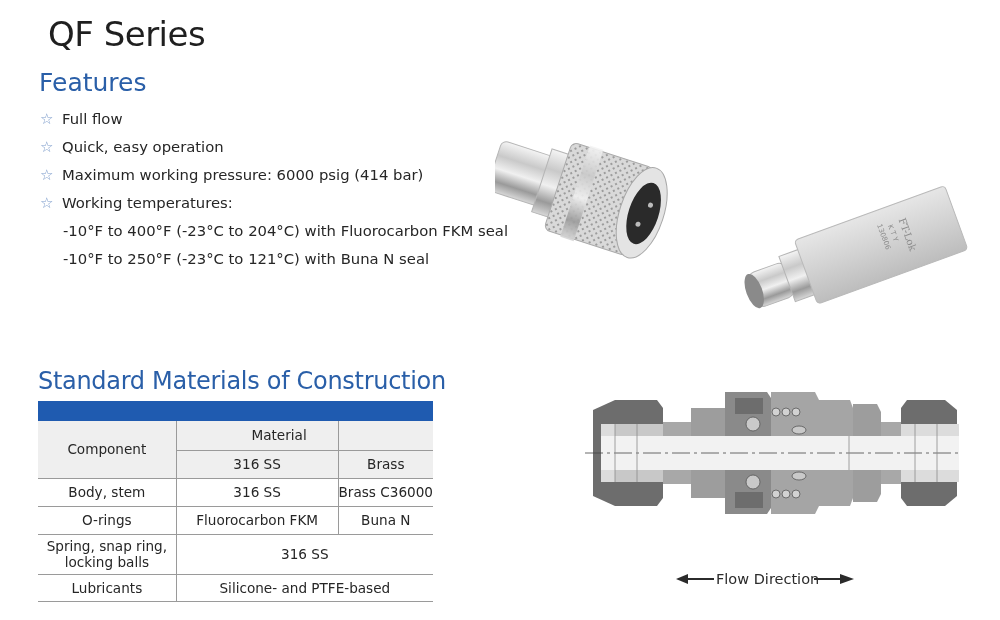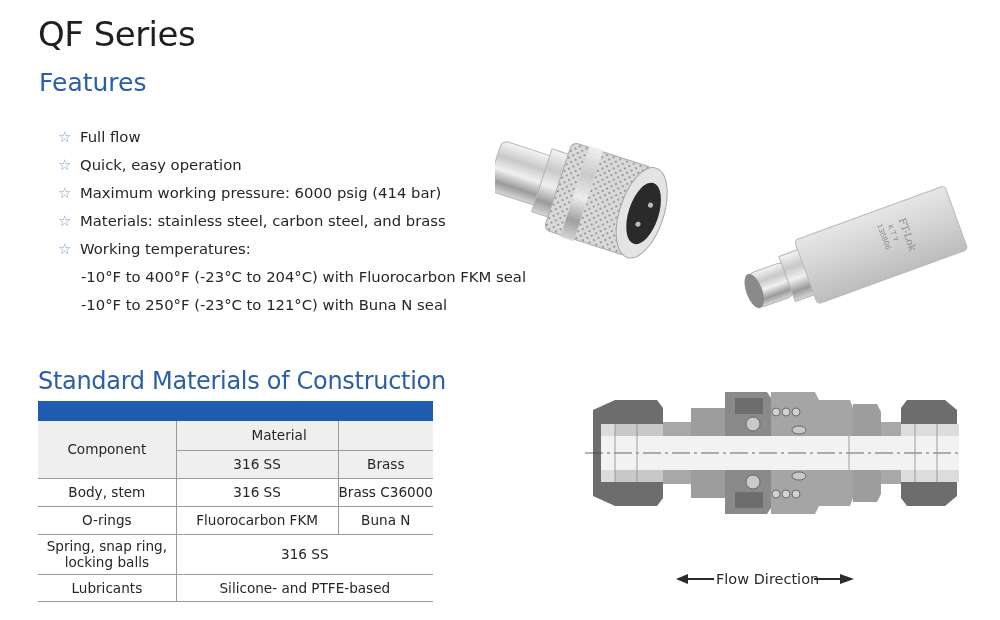--- a/index.html
+++ b/index.html
@@ -1,22 +1,22 @@
 <!DOCTYPE html>
 <html><head>
 <meta charset="utf-8">
 <style>
   html, body { margin: 0; padding: 0; background: #ffffff; }
   body { width: 1000px; height: 620px; position: relative; overflow: hidden;
          font-family: "DejaVu Sans", "Liberation Sans", sans-serif; color: #262626; }
   .abs { position: absolute; }
-  .title { left: 38px; top: 14px; font-size: 34px; color: #1f1f1f; letter-spacing: -0.5px; font-weight: normal; margin: 0; }
+  .title { left: 48px; top: 14px; font-size: 34px; color: #1f1f1f; letter-spacing: -0.5px; font-weight: normal; margin: 0; }
   .h2 { color: #2a5fa8; font-weight: normal; margin: 0; }
   .features-h { left: 39px; top: 68px; font-size: 25px; }
-  .feat-list { left: 40px; top: 105px; margin: 18px; padding: 0; list-style: none; font-size: 14.8px; }
+  .feat-list { left: 40px; top: 105px; margin: 0; padding: 0; list-style: none; font-size: 14.8px; }
   .feat-list li { height: 28px; line-height: 28px; white-space: nowrap; }
   .feat-list .star { color: #7d9ccb; font-size: 15px; display: inline-block; width: 22px; }
   .feat-list .indent { padding-left: 23px; }
   .mat-h { left: 38px; top: 367px; font-size: 24px; letter-spacing: -0.3px; }
 
   .tbl { position: absolute; left: 38px; top: 401px; width: 395px; border-collapse: collapse; font-size: 13.6px; color: #262626; }
   .tbl td { text-align: center; padding: 0; border-bottom: 1px solid #9a9a9a; }
   .tbl .bar td { background: #1f5bb0; height: 20px; border-bottom: none; }
   .tbl .hdr td { background: #efefef; }
   .tbl .vl { border-left: 1px solid #9a9a9a; }
@@ -33,21 +33,20 @@
 <body>
 
 <h1 class="abs title">QF Series</h1>
 
 <h2 class="abs h2 features-h">Features</h2>
 
 <ul class="abs feat-list">
   <li><span class="star">☆</span><span>Full flow</span></li>
   <li><span class="star">☆</span><span>Quick, easy operation</span></li>
   <li><span class="star">☆</span><span>Maximum working pressure: 6000 psig (414 bar)</span></li>
-  <li><span class="star">☆</span><span>Materials: stainless steel, carbon steel, and brass</span></li>
   <li><span class="star">☆</span><span>Working temperatures:</span></li>
   <li class="indent">-10°F to 400°F (-23°C to 204°C) with Fluorocarbon FKM seal</li>
   <li class="indent">-10°F to 250°F (-23°C to 121°C) with  Buna N seal</li>
 </ul>
 
 <h2 class="abs h2 mat-h">Standard Materials of Construction</h2>
 
 <table class="tbl">
   <tbody>
       <tr class="bar">

